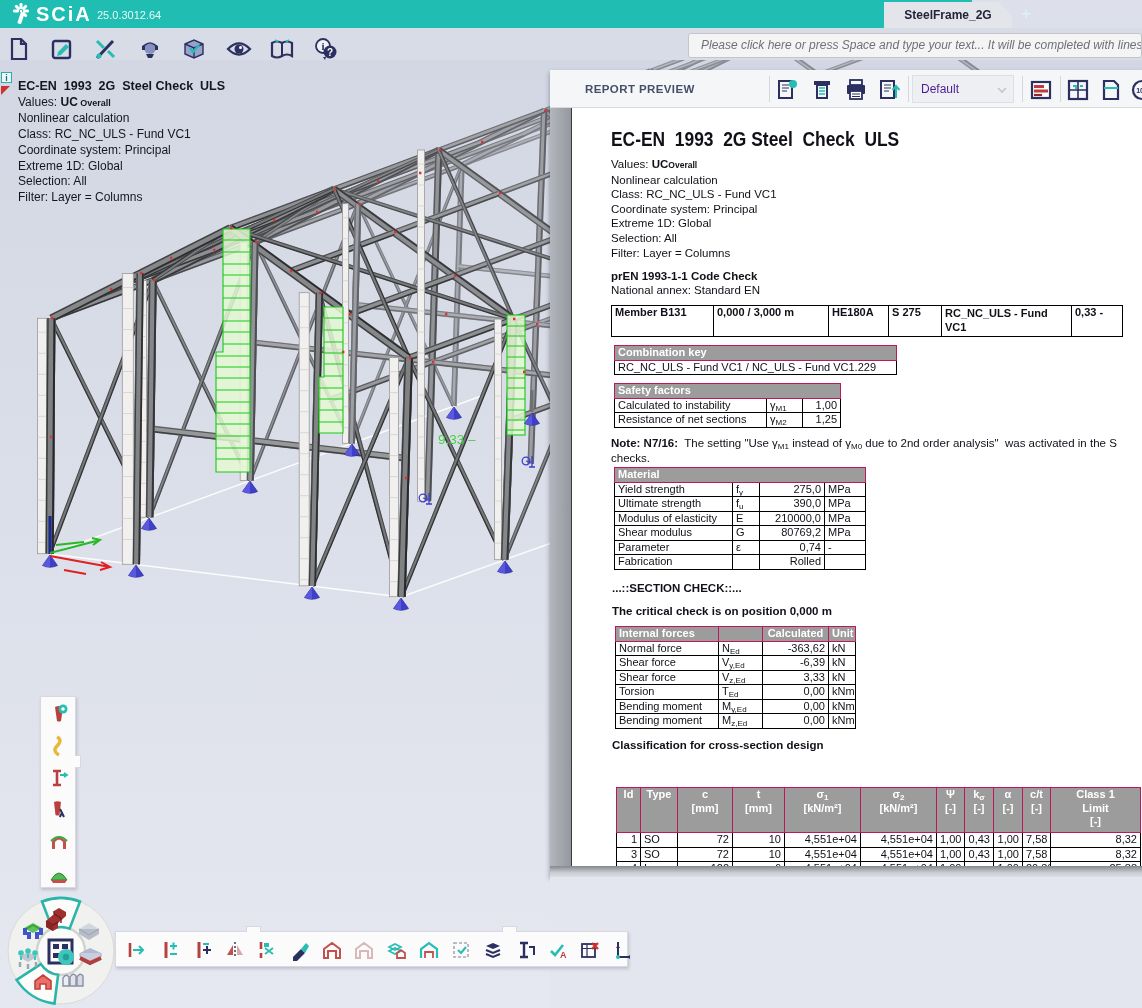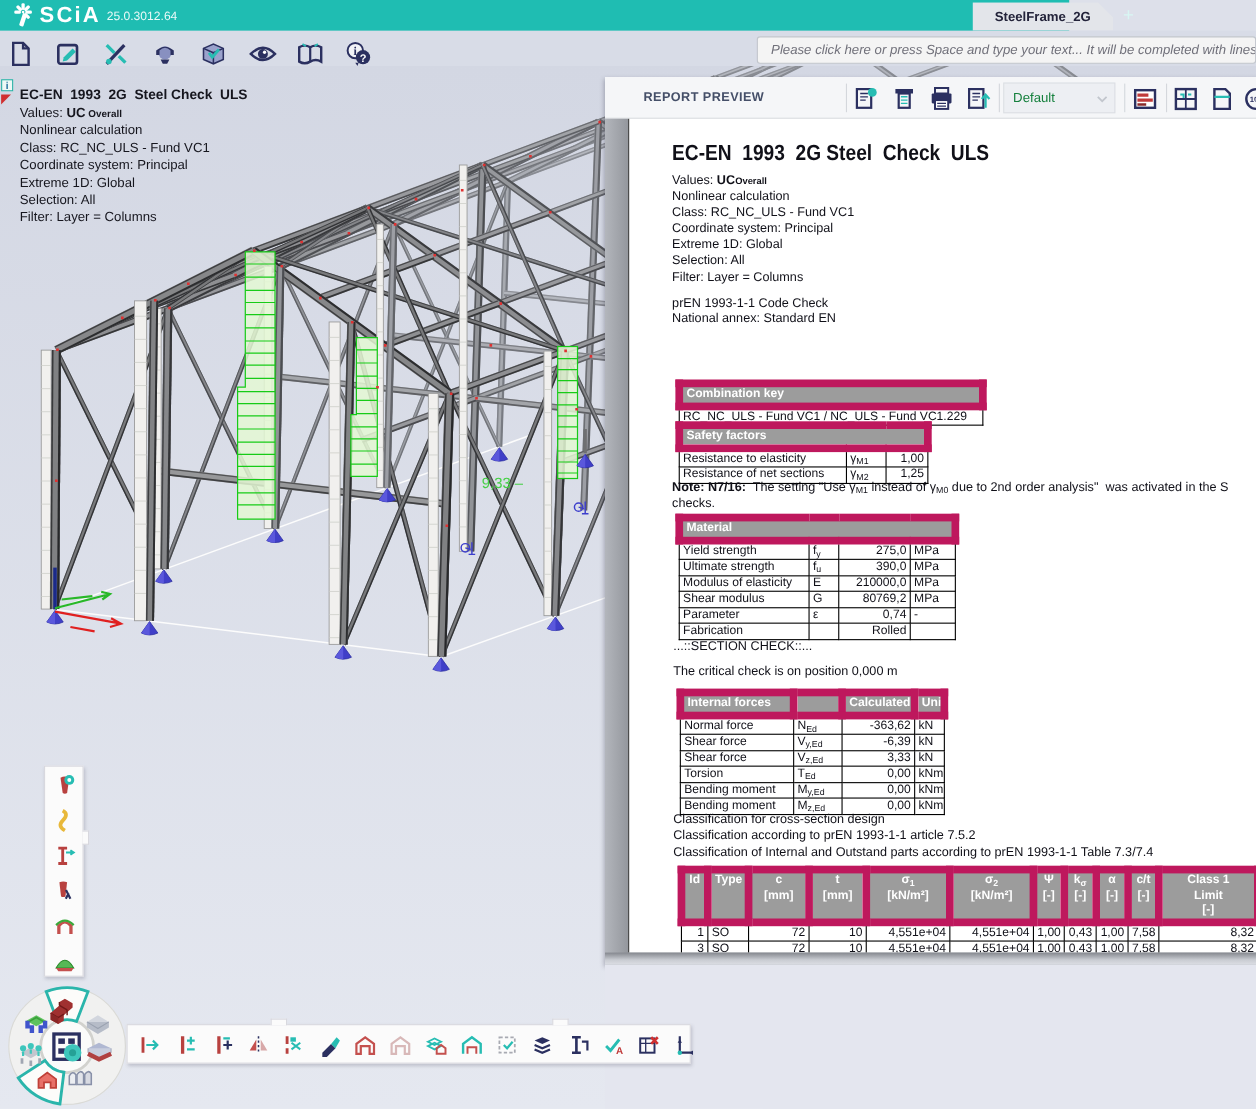--- a/index.html
+++ b/index.html
@@ -17,24 +17,24 @@
 #imark{position:absolute;left:1px;top:86px;width:0;height:0;border-left:9px solid #d03030;border-bottom:9px solid transparent}
 #panel{position:absolute;left:550px;top:70px;width:700px;height:807px;background:#9da1a8;box-shadow:-1px 2px 4px rgba(60,60,80,0.35)}
 #phead{position:absolute;left:0;top:0;width:592px;height:38px;background:#f5f6f8;border-bottom:1px solid #d7dade}
 #phead .cap{position:absolute;left:35px;top:13px;font-size:11.5px;font-weight:bold;color:#454f68;letter-spacing:0.4px}
 #gutter{position:absolute;left:0;top:38px;width:21px;height:759px;background:linear-gradient(90deg,#b3b6bc,#94979d)}
 #page{position:absolute;left:21px;top:38px;width:571px;height:758px;background:#fff;border-left:1px solid #3a3a3a;overflow:hidden}
 #pshad{position:absolute;left:0;top:796px;width:592px;height:11px;background:linear-gradient(#84878e,#c9ccd2 60%,#dcdee4)}
 #page .rel{position:absolute;color:#101018}
 .rtit{font-size:20px;font-weight:bold;letter-spacing:0px;color:#0a0a14;transform:scaleX(0.87);transform-origin:0 0;white-space:nowrap}
 .rtxt{font-size:11.5px;line-height:14.6px}
-.rb{font-weight:normal}
+.rb{font-weight:bold}
 table.rt{border-collapse:collapse;font-size:11px;color:#000;table-layout:fixed;line-height:12px}
 table.rt td{border:1px solid #000;padding:0 3px;height:13.5px;line-height:13.5px;font-size:11px;overflow:hidden;white-space:nowrap}
-table.rt td.gh{background:#9c9c9c;color:#fff;font-weight:bold;border:7px solid #be185d}
+table.rt td.gh{background:#9c9c9c;color:#fff;font-weight:bold;border:1px solid #be185d}
 table.rt td.num{text-align:right}
 table.rt td.ctr{text-align:center}
 sub.s{font-size:8px;vertical-align:-2px;line-height:0}
 #vtool{position:absolute;left:40px;top:696px;width:36px;height:192px;background:#fbfbfb;border:1px solid #d8d8de;box-shadow:1px 2px 3px rgba(80,80,100,0.25)}
 #htool{position:absolute;left:115px;top:931px;width:513px;height:36px;background:#fbfbfb;border:1px solid #d8d8de;box-shadow:1px 2px 3px rgba(80,80,100,0.25)}
 #wheelbox{position:absolute;left:3px;top:896px;width:115px;height:112px}
 #belowpanel{position:absolute;left:550px;top:877px;width:592px;height:131px;background:#e4e6ef}
 .mico{position:absolute;top:36px}
 </style></head>
 <body>
@@ -562,21 +562,21 @@
           <rect x="3" y="7" width="18" height="9" rx="1" fill="#2b3060"></rect>
           <rect x="6" y="13" width="12" height="8" fill="#fff" stroke="#2b3060" stroke-width="1.8"></rect>
           <path d="M8 16h8M8 18.5h8" stroke="#2b3060" stroke-width="1.2"></path>
         </svg>
         <svg style="position:absolute;left:328px;top:8px" width="24" height="24" viewBox="0 0 24 24">
           <rect x="3" y="3" width="13" height="17" fill="none" stroke="#2b3060" stroke-width="2"></rect>
           <path d="M6 7h7M6 10h7M6 13h5" stroke="#2b3060" stroke-width="1.2"></path>
           <path d="M18 20 v-12 m-3.5 4 l3.5-4 3.5 4" fill="none" stroke="#27bdb3" stroke-width="2"></path>
         </svg>
         <div style="position:absolute;left:358px;top:6px;width:1px;height:26px;background:#d4d7dc"></div>
-        <div style="position:absolute;left:362px;top:5px;width:102px;height:28px;background:#edeff3;border:1px solid #dcdfe4;color:#15803d;font-size:12px;line-height:26px;padding-left:8px">Default<svg style="position:absolute;right:6px;top:10px" width="10" height="8" viewBox="0 0 10 8">
+        <div style="position:absolute;left:362px;top:5px;width:102px;height:28px;background:#edeff3;border:1px solid #dcdfe4;color:#4c1d95;font-size:12px;line-height:26px;padding-left:8px">Default<svg style="position:absolute;right:6px;top:10px" width="10" height="8" viewBox="0 0 10 8">
             <path d="M1 2 l4 4 4-4" fill="none" stroke="#c2c6cd" stroke-width="1.6"></path>
           </svg></div>
         <div style="position:absolute;left:472px;top:6px;width:1px;height:26px;background:#d4d7dc"></div>
         <svg style="position:absolute;left:479px;top:8px" width="24" height="24" viewBox="0 0 24 24">
           <rect x="3" y="4" width="18" height="16" fill="#fff" stroke="#2b3060" stroke-width="2.2"></rect>
           <path d="M5 8.5 h10" stroke="#c03a3a" stroke-width="3"></path>
           <path d="M5 13 h14" stroke="#c03a3a" stroke-width="3"></path>
           <path d="M5 17 h8" stroke="#8a2a2a" stroke-width="2.2"></path>
         </svg>
         <div style="position:absolute;left:510px;top:6px;width:1px;height:26px;background:#d4d7dc"></div>
@@ -593,20 +593,40 @@
           <circle cx="11" cy="12" r="9" fill="none" stroke="#2b3060" stroke-width="2.2"></circle>
           <text x="11" y="15" text-anchor="middle" font-size="7" font-weight="bold" fill="#2b3060">100</text>
         </svg>
       </div>
   <div id="gutter"></div>
   <div id="page">
         <div class="rel rtit" style="left:39px;top:20px;">EC-EN&nbsp; 1993&nbsp; 2G&nbsp;Steel&nbsp; Check&nbsp; ULS</div>
 <div class="rel rtxt" style="left:39px;top:49px;">Values: <b>UC<span style="font-size:8.5px">Overall</span></b><br>Nonlinear calculation<br>Class:  RC_NC_ULS - Fund VC1<br>Coordinate system: Principal<br>Extreme 1D: Global<br>Selection: All<br>Filter:  Layer  =  Columns</div>
 <div class="rel rtxt rb" style="left:39px;top:161px;">prEN  1993-1-1 Code Check</div>
 <div class="rel rtxt" style="left:39px;top:175px;">National annex: Standard EN</div>
+<table class="rt rel" style="left:39px;top:197px;width:511px">
+          <colgroup>
+            <col style="width:102px">
+            <col style="width:115px">
+            <col style="width:60px">
+            <col style="width:53px">
+            <col style="width:130px">
+            <col style="width:51px">
+          </colgroup>
+<tbody>
+            <tr style="height:31px">
+              <td class="rb" style="vertical-align:top">Member B131</td>
+              <td class="rb" style="vertical-align:top">0,000 / 3,000 m</td>
+              <td class="rb" style="vertical-align:top">HE180A</td>
+              <td class="rb" style="vertical-align:top">S 275</td>
+              <td class="rb" style="vertical-align:top;white-space:normal;line-height:14px">RC_NC_ULS - Fund VC1</td>
+              <td class="rb" style="vertical-align:top">0,33 -</td>
+            </tr>
+          </tbody>
+        </table>
 <table class="rt rel" style="left:42px;top:237px;width:283px">
           <tbody>
             <tr>
               <td class="gh">Combination key</td>
             </tr>
 <tr>
               <td>RC_NC_ULS - Fund VC1 / NC_ULS - Fund VC1.229</td>
             </tr>
           </tbody>
         </table>
@@ -614,21 +634,21 @@
           <colgroup>
             <col style="width:152px">
             <col style="width:36px">
             <col style="width:38px">
           </colgroup>
 <tbody>
             <tr>
               <td class="gh" colspan="3">Safety factors</td>
             </tr>
 <tr>
-              <td>Resistance to elasticity</td>
+              <td>Calculated to instability</td>
               <td>γ<sub class="s">M1</sub></td>
               <td class="num">1,00</td>
             </tr>
 <tr>
               <td>Resistance of net sections</td>
               <td>γ<sub class="s">M2</sub></td>
               <td class="num">1,25</td>
             </tr>
           </tbody>
         </table>
@@ -730,21 +750,20 @@
             </tr>
 <tr>
               <td>Bending moment</td>
               <td>M<sub class="s">z,Ed</sub></td>
               <td class="num">0,00</td>
               <td>kNm</td>
             </tr>
           </tbody>
         </table>
 <div class="rel rtxt rb" style="left:40px;top:630px;">Classification  for cross-section design</div>
-<div class="rel rtxt" style="left:40px;top:645px;">Classification  according to prEN 1993-1-1 article  7.5.2<br>Classification  of Internal and  Outstand parts according to prEN 1993-1-1 Table 7.3/7.4</div>
 <table class="rt rel" style="left:44px;top:679px;width:524px">
           <colgroup>
             <col style="width:24px">
             <col style="width:37px">
             <col style="width:55px">
             <col style="width:52px">
             <col style="width:76px">
             <col style="width:76px">
             <col style="width:28px">
             <col style="width:29px">

